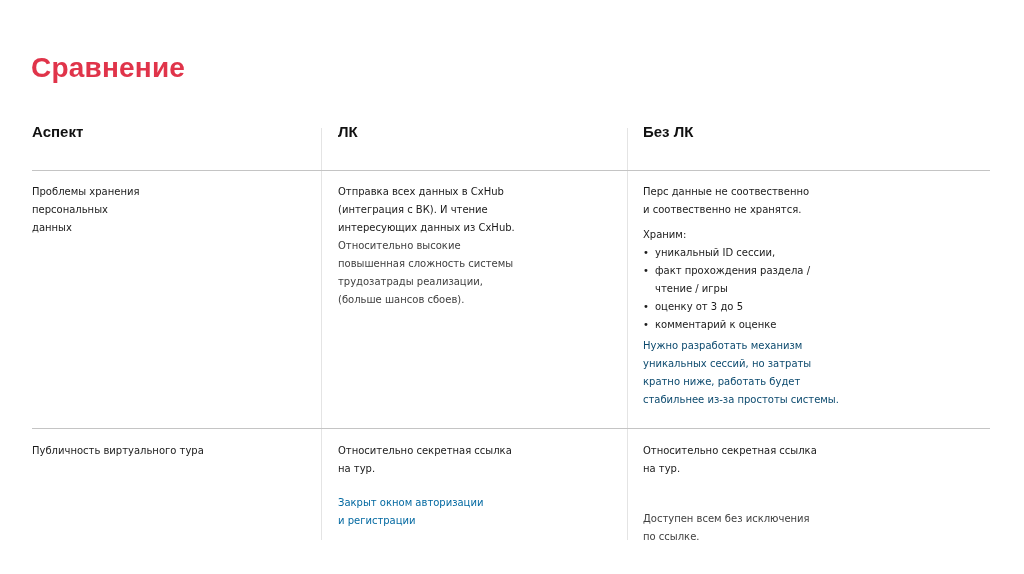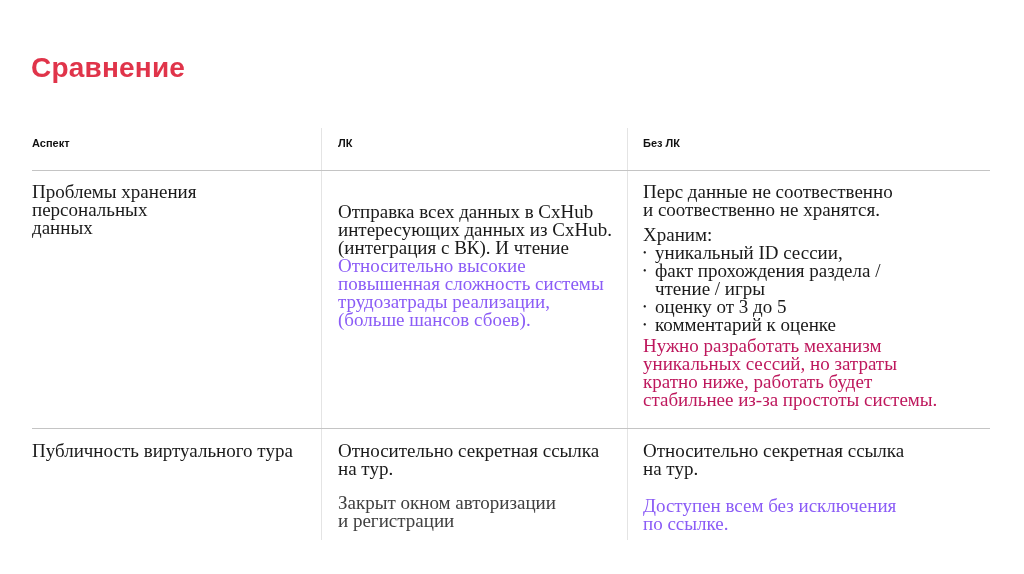--- a/index.html
+++ b/index.html
@@ -2,26 +2,26 @@
 <html><head>
 <meta charset="utf-8">
 <style>
   html, body { margin:0; padding:0; background:#ffffff; }
   body { width:1024px; height:574px; position:relative; overflow:hidden;
          font-family:"DejaVu Sans", sans-serif; color:#1a1a1a; }
   .title { position:absolute; left:31px; top:52px; font-family:"Liberation Sans", sans-serif;
            font-weight:bold; font-size:28px; color:#e0344a; letter-spacing:0.2px; }
   .vline { position:absolute; width:1px; background:#e4e4e4; top:128px; height:412px; }
   .hline { position:absolute; height:1px; background:#c4c4c4; left:32px; width:958px; }
-  .cell { position:absolute; font-size:19px; line-height:18px;font-family:Liberation Serif, serif; }
-  .hdr { position:absolute; top:137px; font-family:"Liberation Sans", sans-serif;
-         font-weight:bold; font-size:11px; color:#111; }
-  .red { color:#8b5cf6; }
-  .salmon { color:#be185d; }
-  .green { color:#404040; }
+  .cell { position:absolute; font-size:10px; line-height:18px; }
+  .hdr { position:absolute; top:123px; font-family:"Liberation Sans", sans-serif;
+         font-weight:bold; font-size:15px; color:#111; }
+  .red { color:#404040; }
+  .salmon { color:#0c4a6e; }
+  .green { color:#0369a1; }
   .block { display:block; }
   .gap { margin-top:8px; }
   ul { margin:0; padding:0; list-style:none; }
   li { position:relative; padding-left:12px; }
   li::before { content:"•"; position:absolute; left:0; top:0; font-size:10px; }
 </style>
 </head>
 <body>
 
 <div class="title">Сравнение</div>
@@ -34,24 +34,24 @@
 <div class="hdr" style="left:32px;">Аспект</div>
 <div class="hdr" style="left:338px;text-align:center;">ЛК</div>
 <div class="hdr" style="left:643px;text-align:right;">Без ЛК</div>
 
 <div class="cell" style="left:32px; top:183px;">
   <span class="block">Проблемы хранения</span>
   <span class="block">персональных</span>
   <span class="block">данных</span>
 </div>
 
-<div class="cell" style="left:338px; top:183px;margin-top:20px;">
+<div class="cell" style="left:338px; top:183px;">
   <span class="block">Отправка всех данных в CxHub</span>
+  <span class="block">(интеграция с ВК). И чтение</span>
   <span class="block">интересующих данных из CxHub.</span>
-  <span class="block">(интеграция с ВК). И чтение</span>
   <div class="red">
     <span class="block">Относительно высокие</span>
     <span class="block">повышенная сложность системы</span>
     <span class="block">трудозатрады реализации,</span>
     <span class="block">(больше шансов сбоев).</span>
   </div>
 </div>
 
 <div class="cell" style="left:643px; top:183px;">
   <span class="block">Перс данные не соотвественно</span>
@@ -82,17 +82,17 @@
   <span class="block">на тур.</span>
   <div class="green" style="margin-top:16px;">
     <span class="block">Закрыт окном авторизации</span>
     <span class="block">и регистрации</span>
   </div>
 </div>
 
 <div class="cell" style="left:643px; top:442px;">
   <span class="block">Относительно секретная ссылка</span>
   <span class="block">на тур.</span>
-  <div class="red" style="margin-top:19px;">
+  <div class="red" style="margin-top:32px;">
     <span class="block">Доступен всем без исключения</span>
     <span class="block">по ссылке.</span>
   </div>
 </div>
 
 </body></html>

